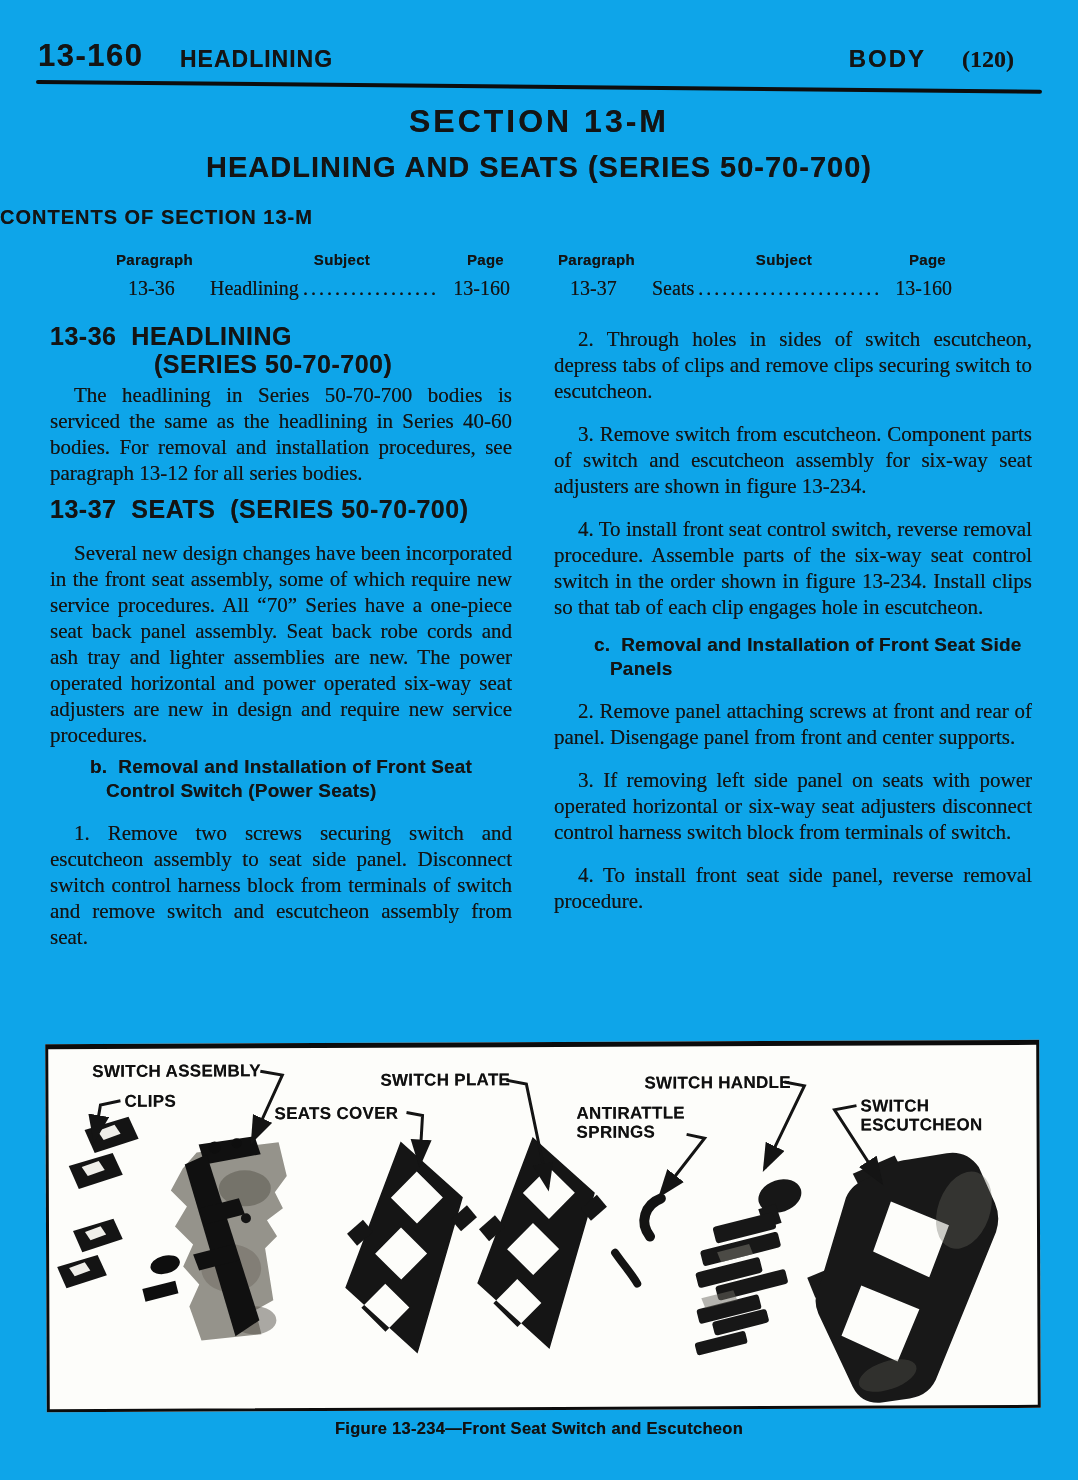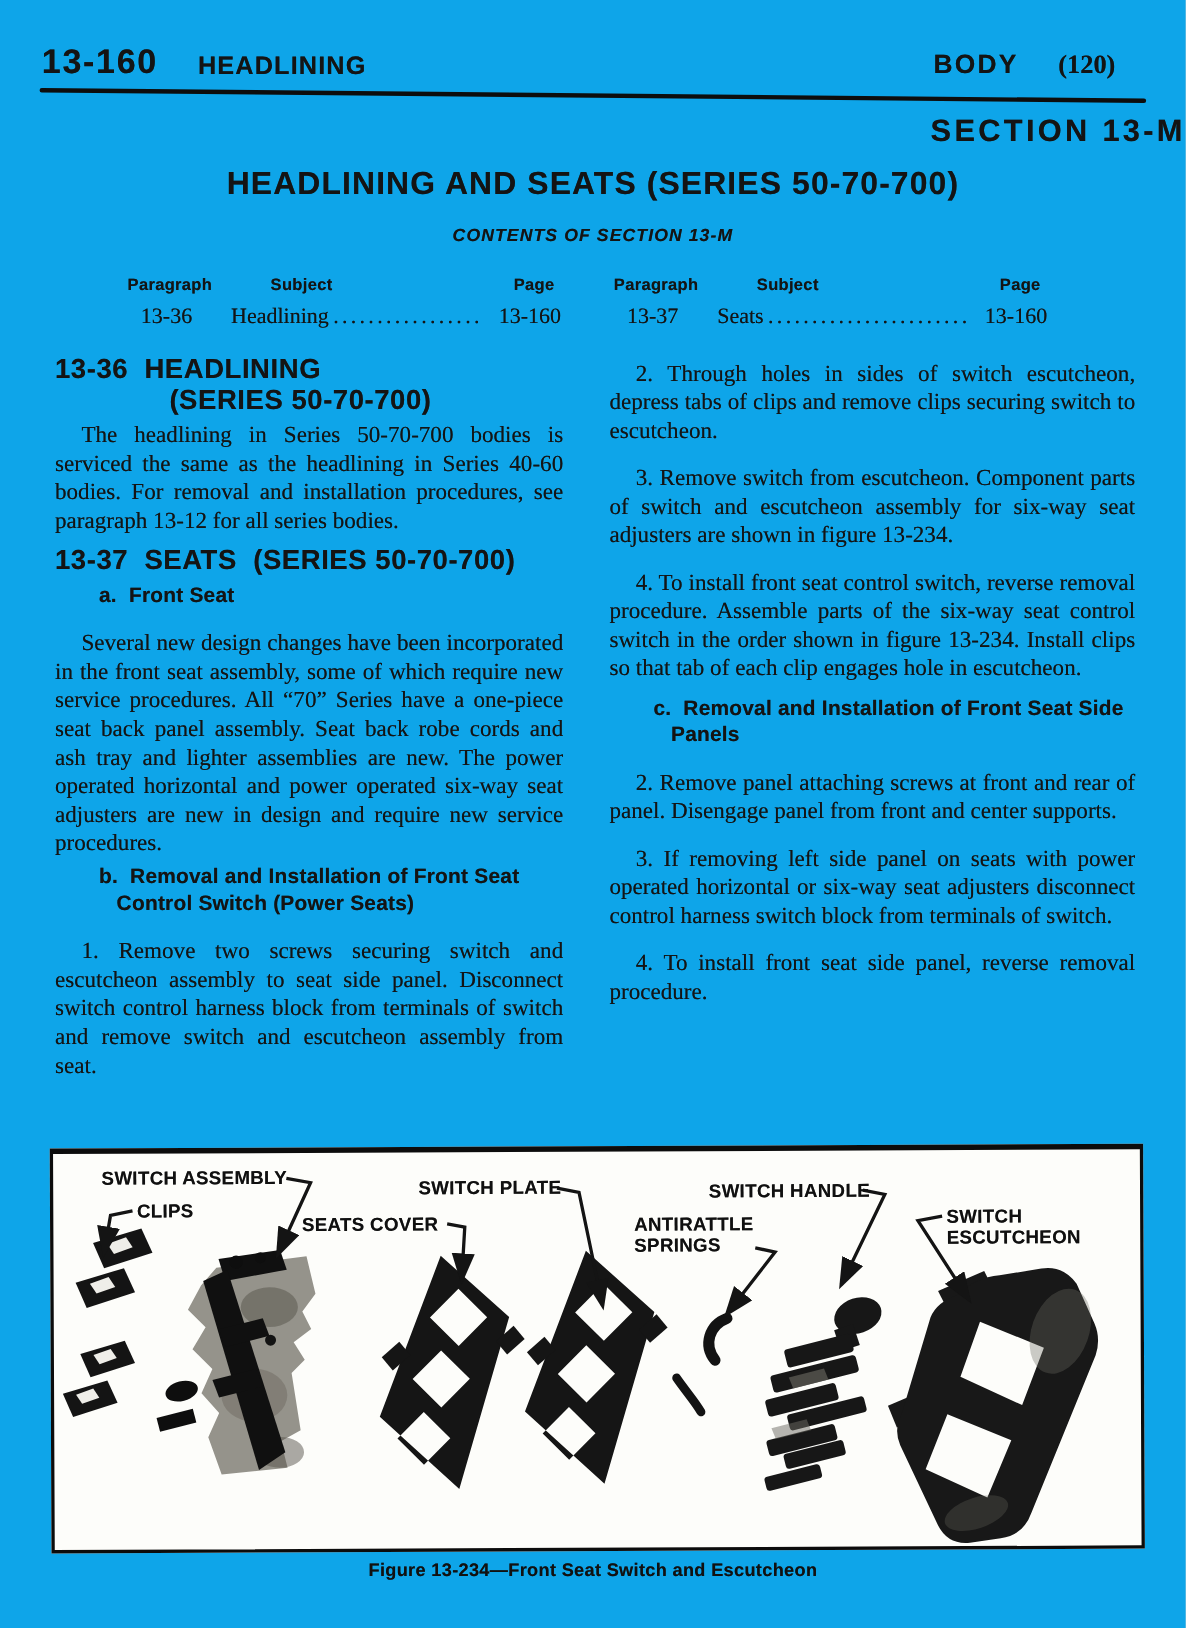--- a/index.html
+++ b/index.html
@@ -14,31 +14,31 @@
   
   .hdr-code   { position:absolute; left:38px;  top:38px;  font-weight:700; font-size:31px; letter-spacing:1.5px; }
   .hdr-title  { position:absolute; left:180px; top:46px;  font-weight:700; font-size:23px; letter-spacing:1px; }
   .hdr-right  { position:absolute; right:64px; top:45px;  display:flex; gap:36px; align-items:baseline; }
   .hdr-body   { font-weight:700; font-size:24px; letter-spacing:2px; }
   .hdr-pagenum{ font-size:24px; font-weight:600; }
   .hdr-rule   { position:absolute; left:36px; top:80px; width:1006px; height:4px; background:#0d0d0d;
                 transform:rotate(0.55deg); transform-origin:left center; border-radius:2px; }
 
   
-  .t-section  { position:absolute; top:103px; left:0; width:100%; text-align:right; font-weight:700; font-size:28px; letter-spacing:3px; }
+  .t-section  { position:absolute; top:103px; left:0; width:100%; text-align:center; font-weight:700; font-size:32px; letter-spacing:3px; }
   .t-main     { position:absolute; top:151px; left:0; width:100%; text-align:center; font-weight:700; font-size:29px; letter-spacing:1px; }
-  .t-contents { position:absolute; top:206px; left:0; width:100%; text-align:center; font-weight:700; font-size:16px; letter-spacing:1px;font-style:italic; }
+  .t-contents { position:absolute; top:206px; left:0; width:100%; font-weight:700; font-size:20px; letter-spacing:1px; }
 
   
   .contents-col { position:absolute; top:251px; width:404px; }
   .contents-col.cl { left:106px; }
   .contents-col.cr { left:548px; }
   .c-headers { display:flex; font-weight:700; font-size:15px; letter-spacing:.3px; }
   .c-h-para  { width:130px; padding-left:10px; }
-  .c-h-subj  { flex:1; }
+  .c-h-subj  { flex:1; text-align:center; }
   .c-h-page  { width:66px; text-align:right; padding-right:6px; }
   .c-row  { display:flex; align-items:baseline; margin-top:9px; font-size:20px; }
   .c-para { width:76px; padding-left:22px; }
   .c-subj { padding-left:6px; }
   .c-leader { flex:1; overflow:hidden; white-space:nowrap; letter-spacing:3px; padding:0 4px; }
   .c-page { width:70px; text-align:right; }
 
   
   .col { position:absolute; top:322px; font-size:21px; line-height:26px; text-align:justify; }
   .col-l { left:50px;  width:462px; }
@@ -116,21 +116,20 @@
     </div>
   </div>
 
   <div class="col col-l">
     <h2 class="sec sans">
       <span>13-36&nbsp;&nbsp;HEADLINING</span>
       <span class="sec-line2">(SERIES 50-70-700)</span>
     </h2>
     <p class="first">The headlining in Series 50-70-700 bodies is serviced the same as the headlining in Series 40-60 bodies. For removal and installation procedures, see paragraph 13-12 for all series bodies.</p>
     <h2 class="sec sans mt9">13-37&nbsp;&nbsp;SEATS&nbsp;&nbsp;(SERIES 50-70-700)</h2>
-    <h3 class="sub sans">a.&nbsp;&nbsp;Front Seat</h3>
     <p>Several new design changes have been incorporated in the front seat assembly, some of which require new service procedures. All “70” Series have a one-piece seat back panel assembly. Seat back robe cords and ash tray and lighter assemblies are new. The power operated horizontal and power operated six-way seat adjusters are new in design and require new service procedures.</p>
     <h3 class="sub sans">b.&nbsp;&nbsp;Removal and Installation of Front Seat Control Switch (Power Seats)</h3>
     <p>1. Remove two screws securing switch and escutcheon assembly to seat side panel. Disconnect switch control harness block from terminals of switch and remove switch and escutcheon assembly from seat.</p>
   </div>
 
   <div class="col col-r">
     <p class="first">2. Through holes in sides of switch escutcheon, depress tabs of clips and remove clips securing switch to escutcheon.</p>
     <p>3. Remove switch from escutcheon. Component parts of switch and escutcheon assembly for six-way seat adjusters are shown in figure 13-234.</p>
     <p>4. To install front seat control switch, reverse removal procedure. Assemble parts of the six-way seat control switch in the order shown in figure 13-234. Install clips so that tab of each clip engages hole in escutcheon.</p>
     <h3 class="sub sans mt13">c.&nbsp;&nbsp;Removal and Installation of Front Seat Side Panels</h3>

